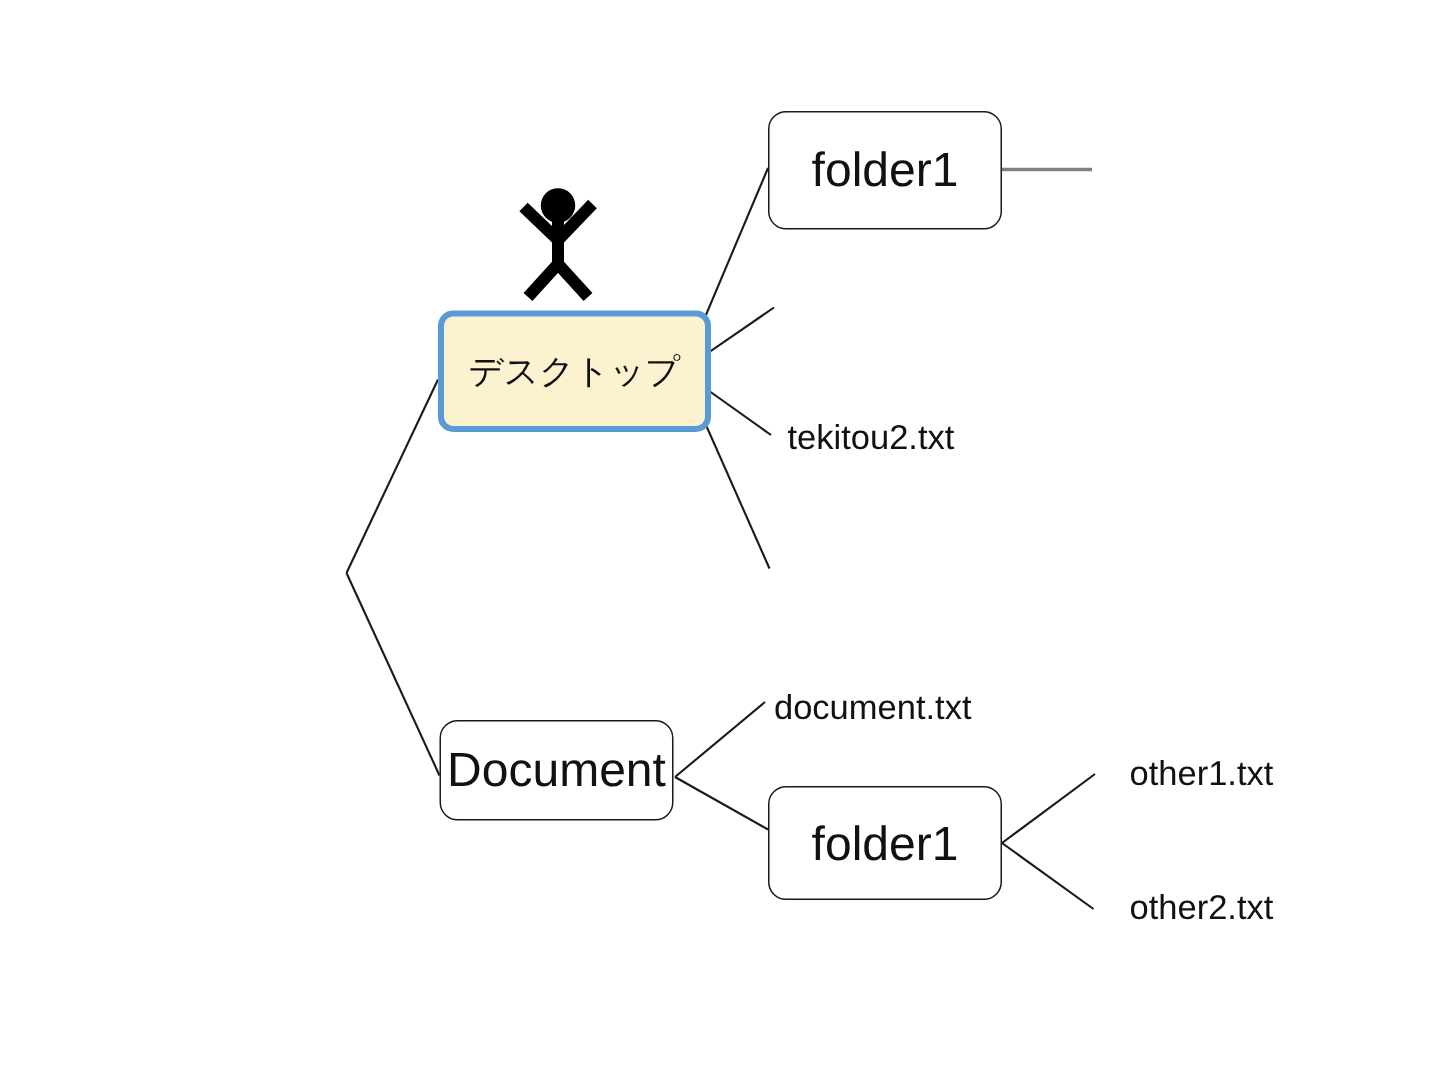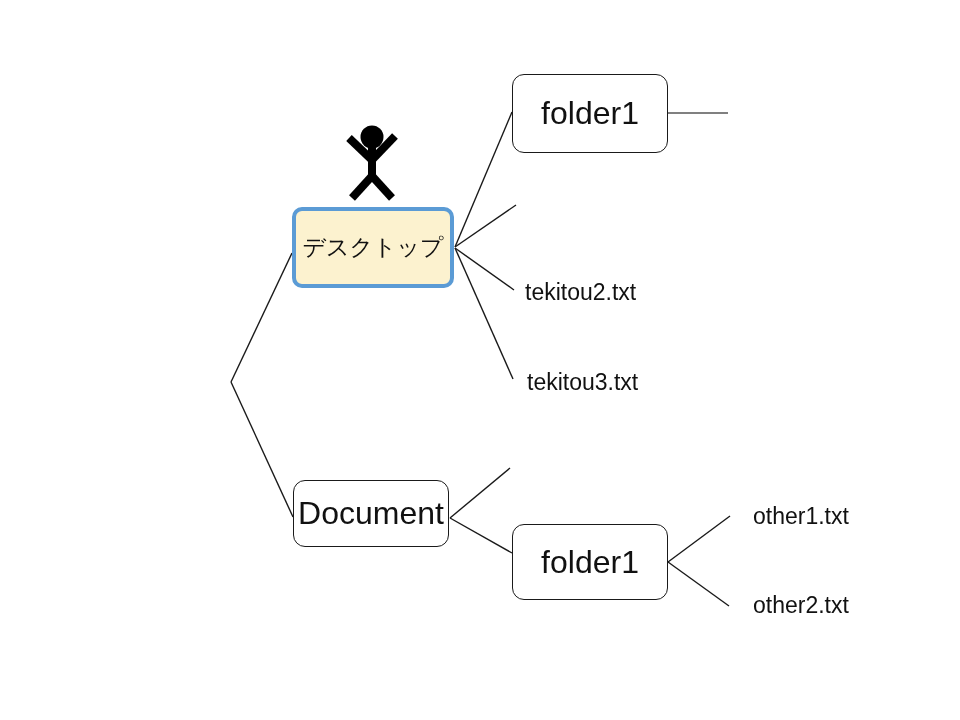--- a/index.html
+++ b/index.html
@@ -83,37 +83,37 @@
     <line class="limb" x1="33" y1="45" x2="10" y2="23"></line>
     <line class="limb" x1="33" y1="45" x2="56" y2="21"></line>
     <line class="limb" x1="33" y1="61" x2="13" y2="83"></line>
     <line class="limb" x1="33" y1="61" x2="53" y2="83"></line>
   </svg>
 
   <div class="node" style="left:512px; top:74px; width:156px; height:79px;">
     <span>folder1</span>
   </div>
 
-  <div class="node highlight" style="left:292px; top:207px; width:162px; height:81px;">
+  <div class="node highlight" style="left:292px; top:207px; width:182px; height:81px;">
     <span>デスクトップ</span>
   </div>
 
 
   <div class="node" style="left:293px; top:480px; width:156px; height:67px;">
     <span>Document</span>
   </div>
 
   <div class="node" style="left:512px; top:524px; width:156px; height:76px;">
     <span>folder1</span>
   </div>
 
 
 
   <div class="leaf" style="left:525px; top:292px;">tekitou2.txt</div>
 
-  <div class="leaf" style="left:527px; top:382px;">tekitou3.txt</div>
 
+  <div class="leaf" style="left:516px; top:472px;">document.txt</div>
 
   <div class="leaf" style="left:753px; top:516px;">other1.txt</div>
 
   <div class="leaf" style="left:753px; top:605px;">other2.txt</div>
 
 </div>
 
 </body></html>

